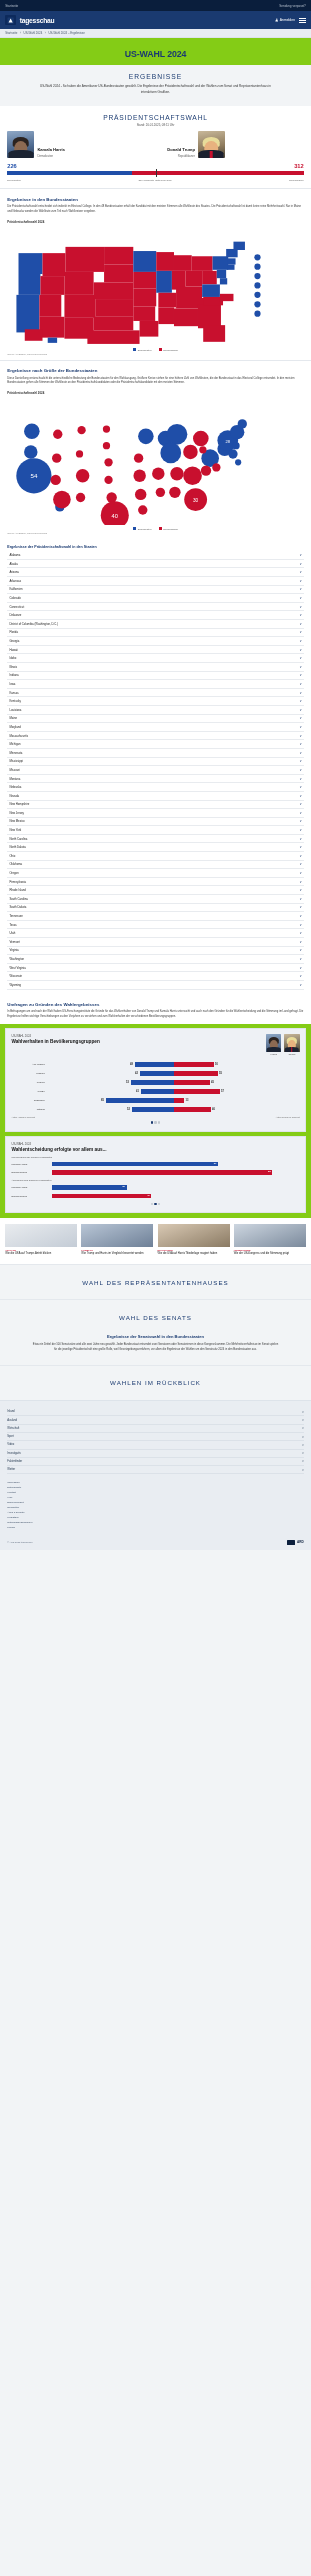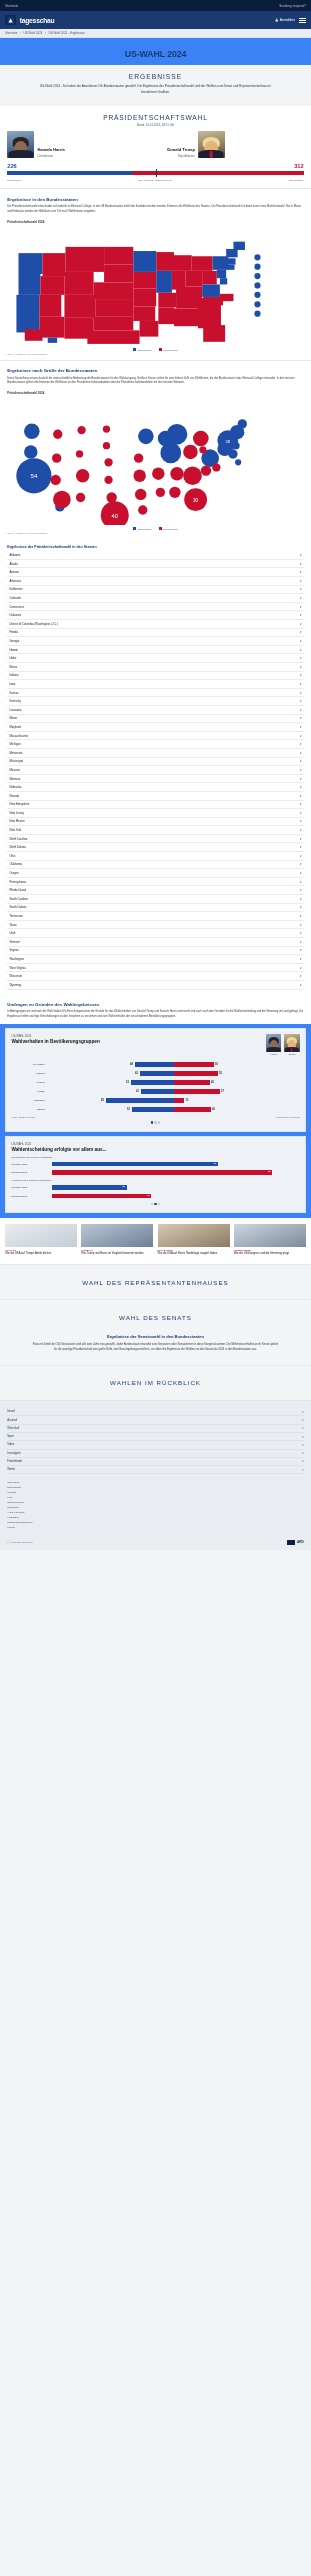--- a/index.html
+++ b/index.html
@@ -4,21 +4,21 @@
 <style>
   * { box-sizing: border-box; }
   html, body { margin: 0; padding: 0; }
   body {
     width: 311px;
     background: #f2f4f6;
     font-family: "Liberation Sans", sans-serif;
     color: #1a1a1a;
     -webkit-font-smoothing: antialiased;
   }
-  .page { width: 311px; background: #3b82f6; }
+  .page { width: 311px; background: #84cc16; }
 
   
   .topbar {
     height: 11.4px;
     background: #0a1e3c;
     display: flex;
     align-items: center;
     padding: 0 5.2px;
     color: #cfd8e3;
     font-size: 3.1px;

